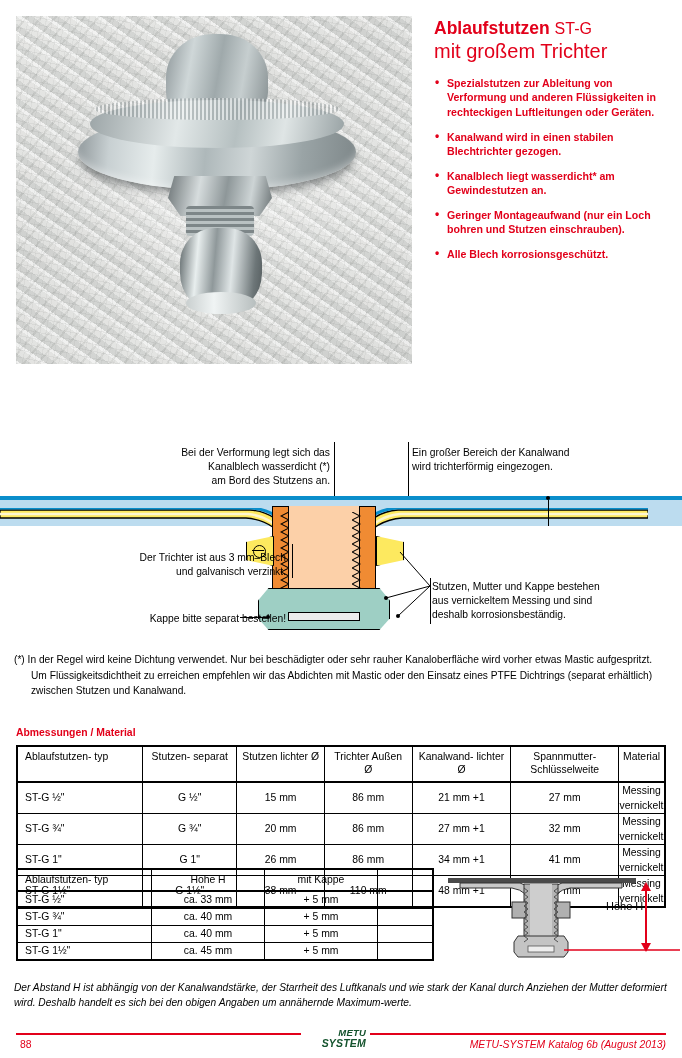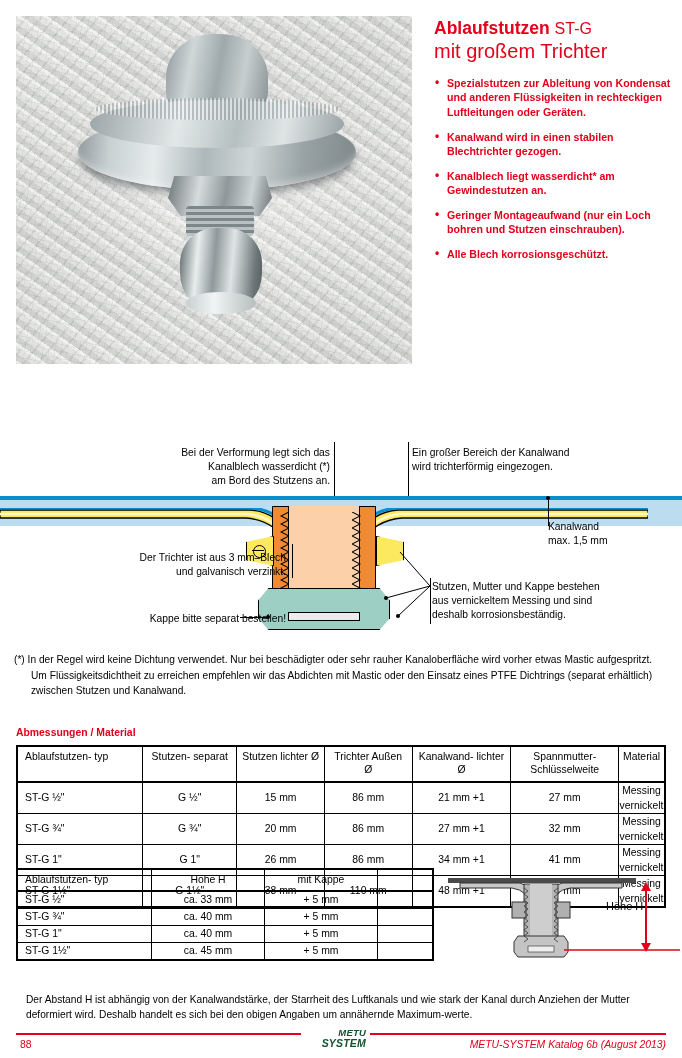--- a/index.html
+++ b/index.html
@@ -246,21 +246,21 @@
   .hd-label {
     position: absolute; left: 160px; top: 42px;
     font-size: 11px; color: #000;
   }
 
   
   .closing {
     position: absolute; left: 14px; top: 980px; width: 654px;
     font-size: 10.2px; line-height: 1.5;
   }
-  .closing p { margin: 12px; }
+  .closing p { margin: 0; font-style: italic; }
 
   
   .footer { position: absolute; left: 0; top: 1026px; width: 682px; height: 32px; }
   .f-rule-l {
     position: absolute; left: 16px; top: 7px; width: 285px; height: 1.6px; background: #e2001a;
   }
   .f-rule-r {
     position: absolute; left: 370px; top: 7px; width: 296px; height: 1.6px; background: #e2001a;
   }
   .f-page {
@@ -297,21 +297,21 @@
   </div>
 
   <div class="head-block">
     <div class="title-row">
       <span class="title-main">Ablaufstutzen</span>
       <span class="title-sub">ST-G</span>
     </div>
     <div class="title-2">mit großem Trichter</div>
 
     <div class="bullets">
-      <div class="bullet">Spezialstutzen zur Ableitung von Kondensat und anderen Flüssigkeiten in rechteckigen Luftleitungen oder Geräten.</div>
+      <div class="bullet">Spezialstutzen zur Ableitung von Verformung und anderen Flüssigkeiten in rechteckigen Luftleitungen oder Geräten.</div>
       <div class="bullet">Kanalwand wird in einen stabilen Blechtrichter gezogen.</div>
       <div class="bullet">Kanalblech liegt wasserdicht* am Gewindestutzen an.</div>
       <div class="bullet">Geringer Montageaufwand (nur ein Loch bohren und Stutzen einschrauben).</div>
       <div class="bullet">Alle Blech korrosionsgeschützt.</div>
     </div>
   </div>
 
   <div class="diagram">
 
     <div class="dg-note n-topleft">Bei der Verformung legt sich das
@@ -339,22 +339,20 @@
     <div class="wing" style="left:356px; width:292px;">
       <svg width="292" height="50" viewBox="0 0 292 50">
         <path d="M 292 2 L 42 2 Q 16 4 4 26 L 4 34 Q 20 12 46 10 L 292 10 Z" fill="#fde95f" stroke="#000" stroke-width="1.3"></path>
         <path d="M 292 0 L 40 0 Q 12 3 2 24" fill="none" stroke="#0a8ecb" stroke-width="3"></path>
         <path d="M 292 6 L 44 6 Q 22 8 8 26" fill="none" stroke="#fdf6cf" stroke-width="2.5"></path>
       </svg>
     </div>
 
     <div class="lead lead-v" style="left:548px; top:68px; height:26px;"></div>
     <div class="dot" style="left:546px; top:64px;"></div>
-    <div class="dg-note n-kanalwand">Kanalwand
-max. 1,5 mm</div>
 
     <div class="core-outer"></div>
     <div class="core-bore"></div>
     <div class="thread-l">
       <svg width="9" height="112" viewBox="0 0 9 112">
         <path d="M 9 0 L 1 4 L 9 8 L 1 12 L 9 16 L 1 20 L 9 24 L 1 28 L 9 32 L 1 36 L 9 40 L 1 44 L 9 48 L 1 52 L 9 56 L 1 60 L 9 64 L 1 68 L 9 72 L 1 76 L 9 80 L 1 84 L 9 88 L 1 92 L 9 96 L 1 100 L 9 104 L 1 108 L 9 112" fill="none" stroke="#000" stroke-width="1.1"></path>
       </svg>
     </div>
     <div class="thread-r">
       <svg width="9" height="112" viewBox="0 0 9 112">

